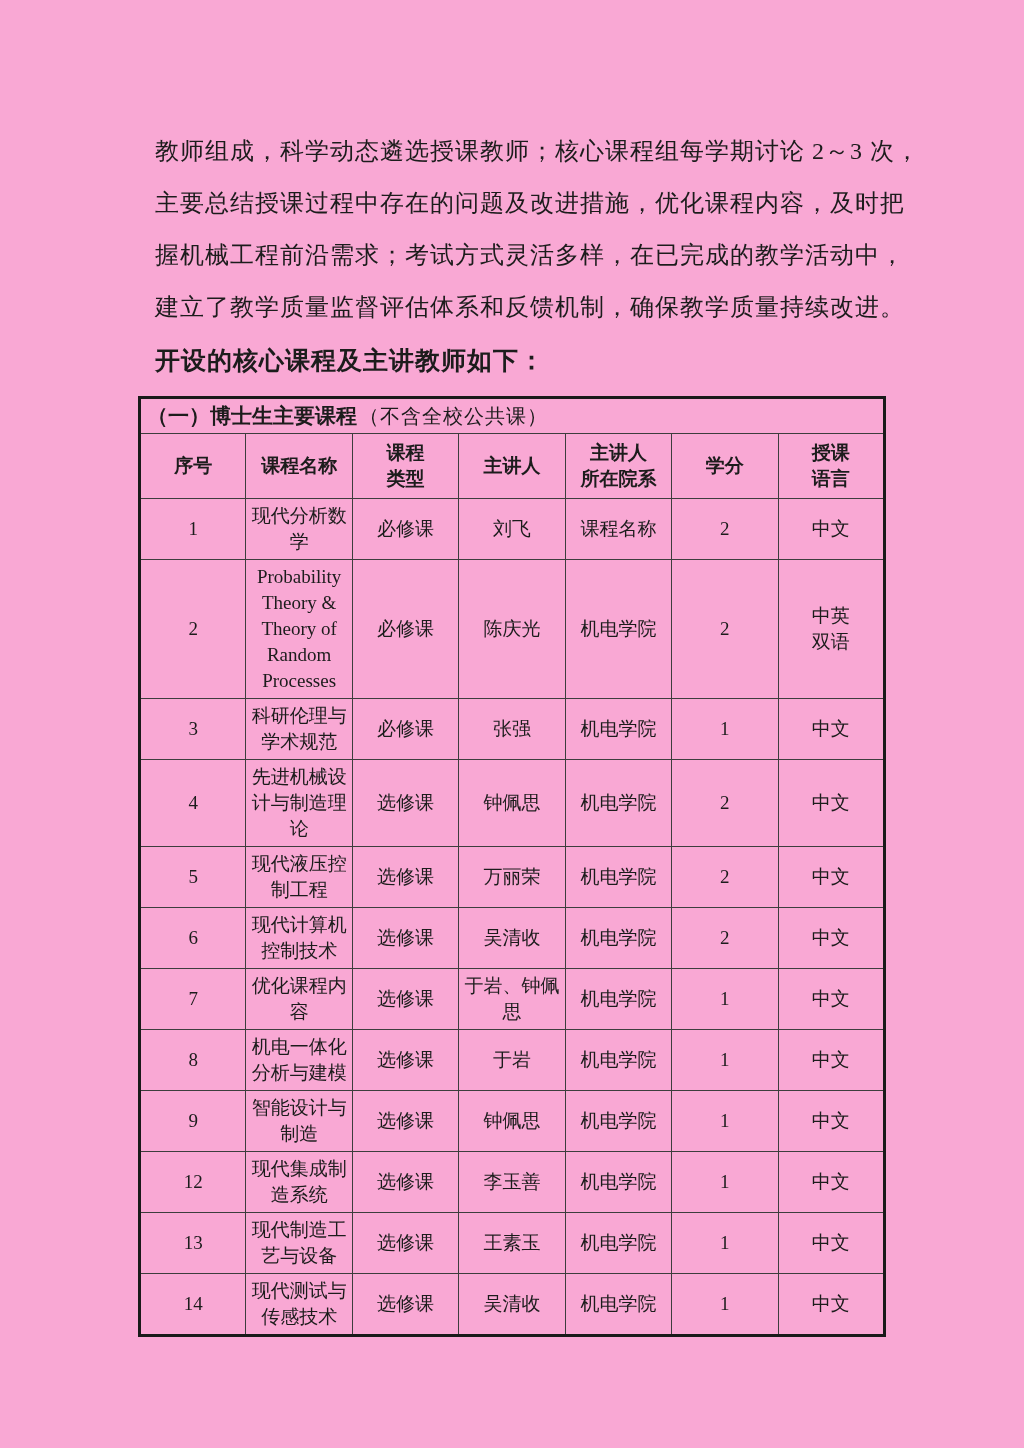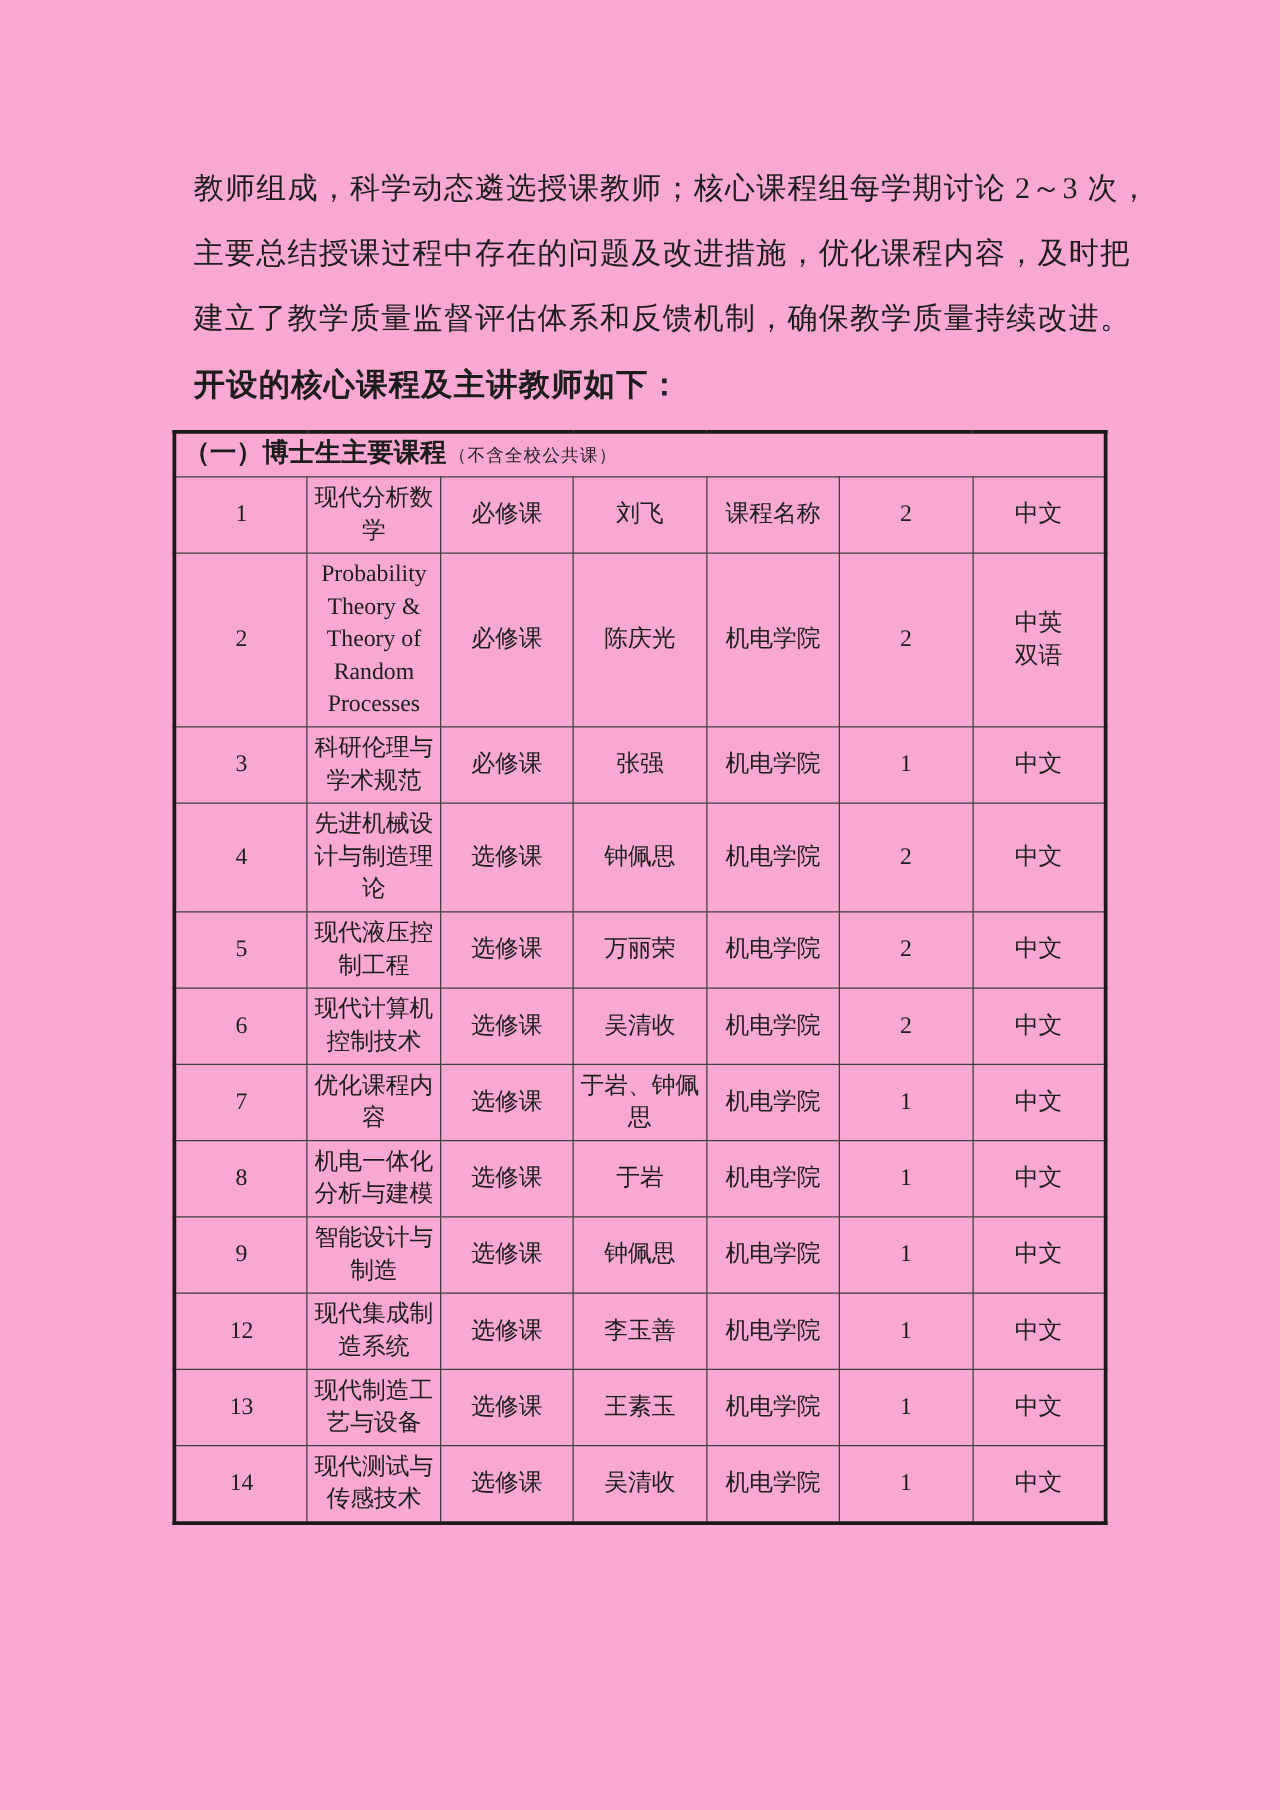--- a/index.html
+++ b/index.html
@@ -60,21 +60,21 @@
     height: 30px;
     padding: 2px 6px;
     white-space: nowrap;
   }
   .caption-title {
     font-weight: bold;
     font-size: 21px;
     text-align: center;
   }
   .caption-note {
-    font-size: 14px;
+    font-size: 20px;
     margin-left: 2px;
     letter-spacing: 1px;
   }
   tr.header-row th {
     font-weight: bold;
     height: 56px;
   }
   tbody tr {
     height: 40px;
   }
@@ -88,32 +88,45 @@
   .col-6 { width: 60px; }
 </style>
 </head>
 <body>
 
 <div class="page">
 
   <div class="body-paragraph">
     <div class="para-line">教师组成，科学动态遴选授课教师；核心课程组每学期讨论 2～3 次，</div>
     <div class="para-line">主要总结授课过程中存在的问题及改进措施，优化课程内容，及时把</div>
+    <div class="para-line">握机械工程前沿需求；考试方式灵活多样，在已完成的教学活动中，</div>
     <div class="para-line">建立了教学质量监督评估体系和反馈机制，确保教学质量持续改进。</div>
   </div>
 
   <div class="section-heading">开设的核心课程及主讲教师如下：</div>
 
   <table class="course-table">
     <thead>
       <tr class="caption-row">
         <td colspan="7">
           <span class="caption-title">（一）博士生主要课程</span><span class="caption-note">（不含全校公共课）</span>
         </td>
       </tr>
+      <tr class="header-row">
+        <th class="col-0">序号</th>
+        <th class="col-1" style="text-align:center;">课程名称</th>
+        <th class="col-2">课程
+类型</th>
+        <th class="col-3">主讲人</th>
+        <th class="col-4">主讲人
+所在院系</th>
+        <th class="col-5">学分</th>
+        <th class="col-6">授课
+语言</th>
+      </tr>
     </thead>
     <tbody id="course-tbody">
         <tr>
           <td class="col-0">1</td>
           <td class="col-1">现代分析数学</td>
           <td class="col-2">必修课</td>
           <td class="col-3">刘飞</td>
           <td class="col-4">课程名称</td>
           <td class="col-5">2</td>
           <td class="col-6">中文</td>

